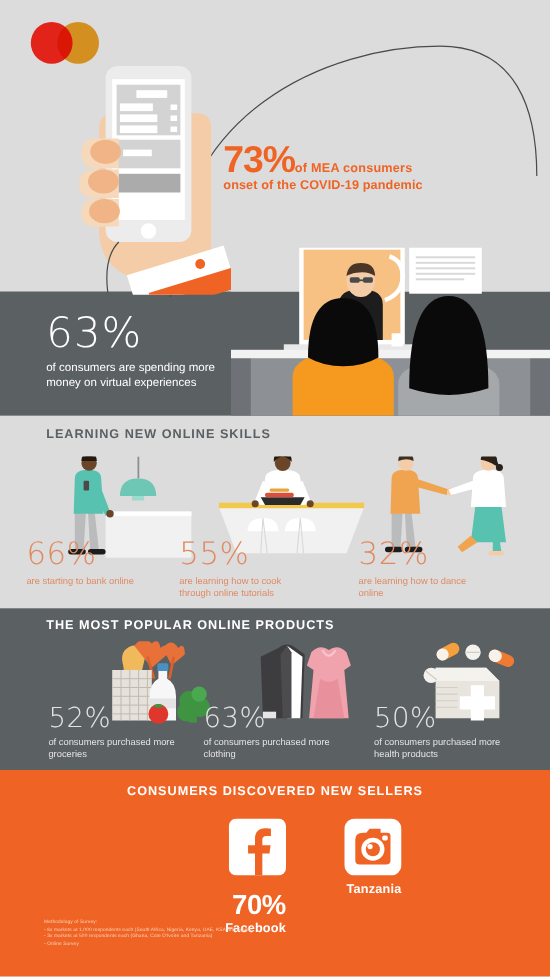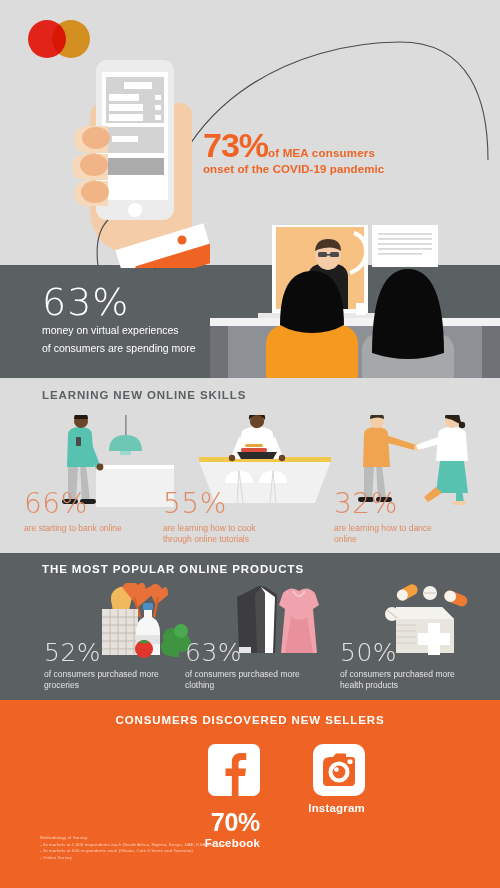--- a/index.html
+++ b/index.html
@@ -72,21 +72,21 @@
     font-size: 11.5px; font-weight: bold; letter-spacing: .9px;
   }
   #learning-heading { left: 42px; top: 389px; color: #5b6063; }
   #products-heading { left: 42px; top: 563px; color: #ffffff; }
   #sellers-heading  { left: 0; top: 714px; width: 500px; text-align: center; color: #ffffff; font-size: 11.5px; }
 
   
   .learn-col { position: absolute; top: 415px; width: 155px; }
   #learn-0 { left: 24px; }
   #learn-1 { left: 163px; }
-  #learn-2 { left: 334px; }
+  #learn-2 { left: 326px; }
   .learn-art { position: relative; height: 75px; }
   .learn-pct {
     font-size: 28px; color: #e08a62; font-weight: 300; line-height: 1;
     font-family: "DejaVu Sans", sans-serif; letter-spacing: .5px;
     position: relative; z-index: 3;
   }
   .learn-label {
     font-size: 8.5px; color: #e08a62; line-height: 11px; margin-top: 5px;
     position: relative; z-index: 3; max-width: 118px;
   }
@@ -223,22 +223,22 @@
 
     <path d="M56 153 L56 118 Q56 96 102 96 Q148 96 148 118 L148 153 Z" fill="#f59a1e"></path>
     <path d="M70 100 Q70 46 102 46 Q134 46 134 100 Q120 108 102 108 Q84 108 70 100 Z" fill="#0a0a0a"></path>
 
     <path d="M152 153 L152 124 Q152 104 198 104 Q244 104 244 124 L244 153 Z" fill="#a5a8ab"></path>
     <path d="M162 128 Q162 44 198 44 Q234 44 234 128 Q216 134 198 134 Q180 134 162 128 Z" fill="#0a0a0a"></path>
   </svg>
 
   <div id="virtual-text">
     <div id="virtual-pct">63%</div>
+    <div class="virtual-sub">of consumers are spending more</div>
     <div class="virtual-sub" style="margin-top:0">money on virtual experiences</div>
-    <div class="virtual-sub">of consumers are spending more</div>
   </div>
 
   <div class="sect-heading" id="learning-heading">LEARNING NEW ONLINE SKILLS</div>
 
   <div class="learn-col" id="learn-0">
     <div class="learn-art">
       <svg width="155" height="95" viewBox="0 0 155 95" style="position:absolute;left:0;top:0">
 
         <rect x="101" y="0" width="1.6" height="20" fill="#8e8e8e"></rect>
         <path d="M85 36 Q85 20 101.5 20 Q118 20 118 36 Z" fill="#6ec6b4"></path>
@@ -422,21 +422,21 @@
 
   <div class="seller-col" id="seller-1">
     <svg width="52" height="52" viewBox="0 0 52 52">
       <rect x="0" y="0" width="52" height="52" rx="10" fill="#ffffff"></rect>
       <path d="M10 19 Q10 13 17 13 L20 13 L23 9.5 L33 9.5 L33 13 L39 13 Q42 13 42 16 L42 38 Q42 42 38 42 L14 42 Q10 42 10 38 Z" fill="#ef6425"></path>
       <circle cx="26" cy="28" r="10.5" fill="#ffffff"></circle>
       <circle cx="26" cy="28" r="6.4" fill="#ef6425"></circle>
       <circle cx="23.4" cy="25.6" r="2.4" fill="#ffffff"></circle>
       <rect x="34.5" y="15.5" width="5" height="4.5" rx="1.4" fill="#ffffff"></rect>
     </svg>
-    <div class="seller-name">Instagram</div>
+    <div class="seller-name">Tanzania</div>
   </div>
 
   <div id="methodology">
     <div class="meth-line" id="meth-title">Methodology of Survey:</div>
     <div class="meth-line">- 6x markets at 1,000 respondents each (South Africa, Nigeria, Kenya, UAE, KSA and Egypt)</div>
     <div class="meth-line">- 3x markets at 500 respondents each (Ghana, Cote D'Ivoire and Tanzania)</div>
     <div class="meth-line">- Online Survey</div>
   </div>
 
 </div>

